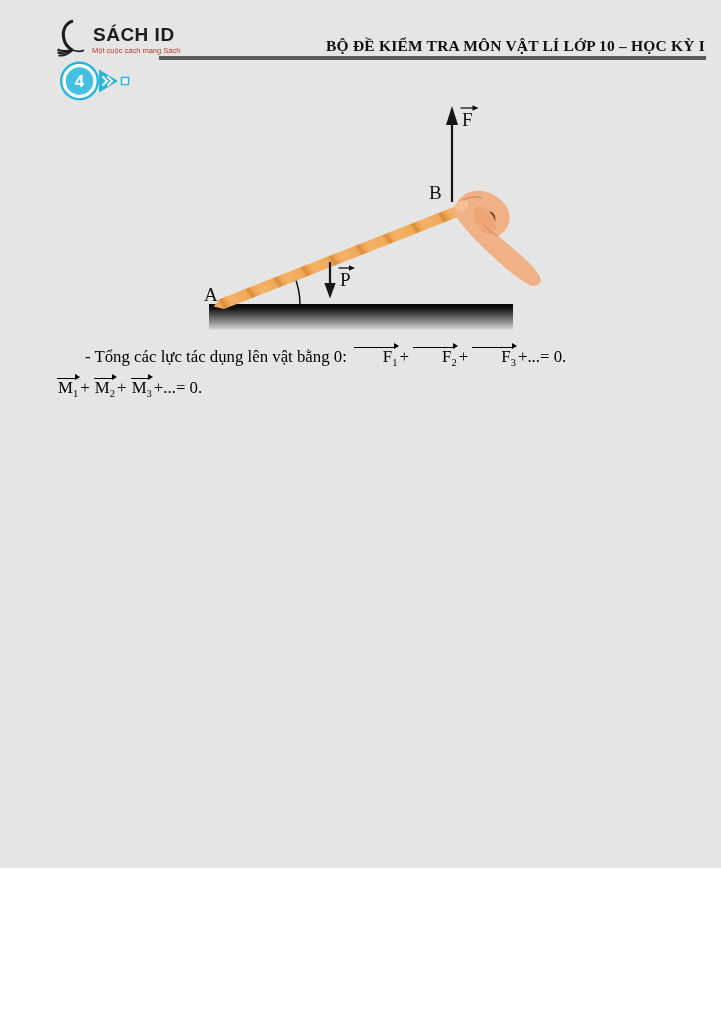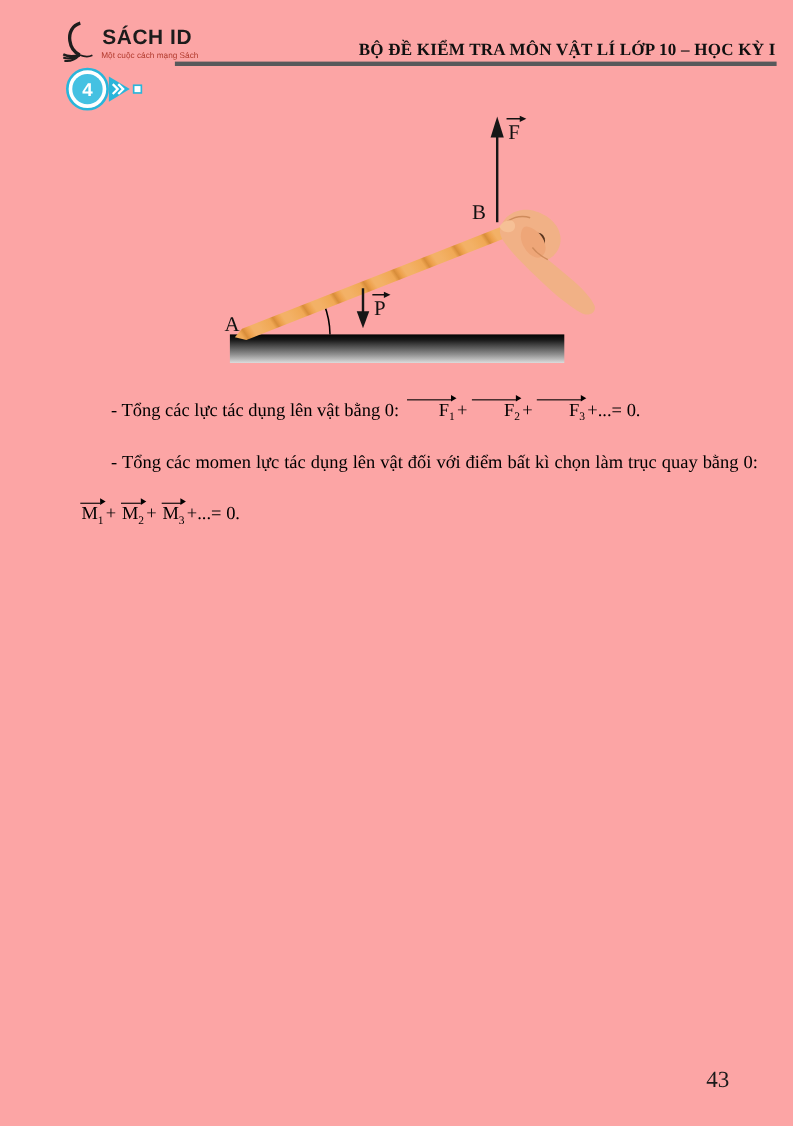--- a/index.html
+++ b/index.html
@@ -1,18 +1,18 @@
 <!DOCTYPE html>
 <html><head>
 <meta charset="utf-8">
 <style>
   html,body { margin:0; padding:0; background:#ffffff; }
   .page {
-    position:relative; width:721px; height:1024px; overflow:hidden;
-    background:#fca5a5; font-family:"Liberation Serif","DejaVu Serif",serif; color:#111;
+    position:relative; width:721px; height:868px; overflow:hidden;
+    background:#e5e5e5; font-family:"Liberation Serif","DejaVu Serif",serif; color:#111;
   }
   
   .logo { position:absolute; left:56px; top:17px; }
   .logo-icon { position:absolute; left:0; top:2px; }
   .brand {
     position:absolute; left:37px; top:7px; font-family:"Liberation Sans","DejaVu Sans",sans-serif;
     font-weight:bold; font-size:19px; letter-spacing:0.5px; color:#1c1c1c; white-space:nowrap;
   }
   .tagline {
     position:absolute; left:36px; top:29px; font-family:"Liberation Sans","DejaVu Sans",sans-serif;
@@ -35,21 +35,21 @@
     font-size:16.5px; color:#000; white-space:nowrap;
   }
   .section-badge { position:absolute; left:56px; top:61px; }
 
   
   .figure-svg { position:absolute; left:0; top:100px; }
   .flabel { font-family:"Liberation Serif","DejaVu Serif",serif; font-size:19px; fill:#111; }
 
   
   .content { position:absolute; left:57px; top:341px; width:648px; font-size:16.8px; line-height:31px; color:#000; }
-  .para { margin:16px; }
+  .para { margin:0; }
   .indent { text-indent:28px; }
   .justify { text-align:justify; text-align-last:justify; }
   .formula { white-space:nowrap; margin-left:7px; }
   .formula.no-ml { margin-left:0; }
   .vec { position:relative; display:inline-block; padding:4px 1px 0 1px; margin-right:1px; line-height:1; }
   .vec::before { content:""; position:absolute; top:1.5px; left:0; right:4px; border-top:1.4px solid #000; }
   .vec::after {
     content:""; position:absolute; top:-1.7px; right:-0.5px; width:0; height:0;
     border-left:5.5px solid #000; border-top:3.2px solid transparent; border-bottom:3.2px solid transparent;
   }
@@ -136,18 +136,17 @@
     </g>
     <g>
       <text x="340" y="186" class="flabel">P</text>
       <line x1="338.5" y1="168" x2="350.5" y2="168" stroke="#111" stroke-width="1.3"></line>
       <polygon points="355,168 349,165.2 349,170.8" fill="#111"></polygon>
     </g>
   </svg>
 
   <div class="content">
     <p class="para indent"><span>- Tổng các lực tác dụng lên vật bằng 0:</span><span class="formula"><span class="vec"><span>F</span><sub class="vsub">1</sub></span>+ <span class="vec"><span>F</span><sub class="vsub">2</sub></span>+ <span class="vec"><span>F</span><sub class="vsub">3</sub></span>+...= 0.</span></p>
-    <p class="para indent justify"><span>- Tổng các momen lực tác dụng lên vật đối với điểm bất kì chọn làm trục quay bằng 0:</span></p>
     <p class="para"><span class="formula no-ml"><span class="vec"><span>M</span><sub class="vsub">1</sub></span>+ <span class="vec"><span>M</span><sub class="vsub">2</sub></span>+ <span class="vec"><span>M</span><sub class="vsub">3</sub></span>+...= 0.</span></p>
   </div>
 
   <div class="page-number">43</div>
 </div>
 
 </body></html>

